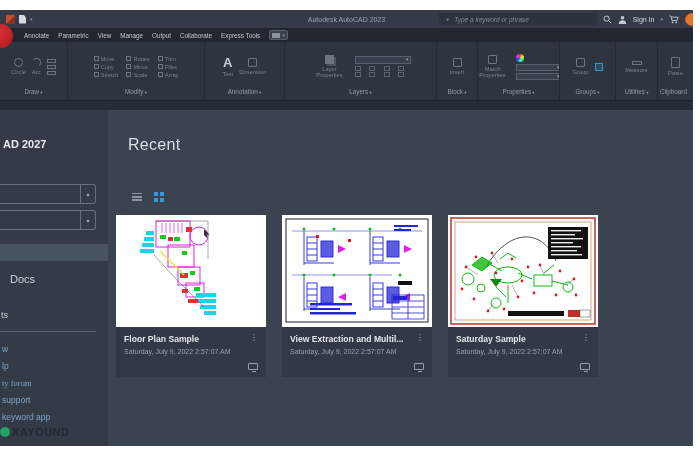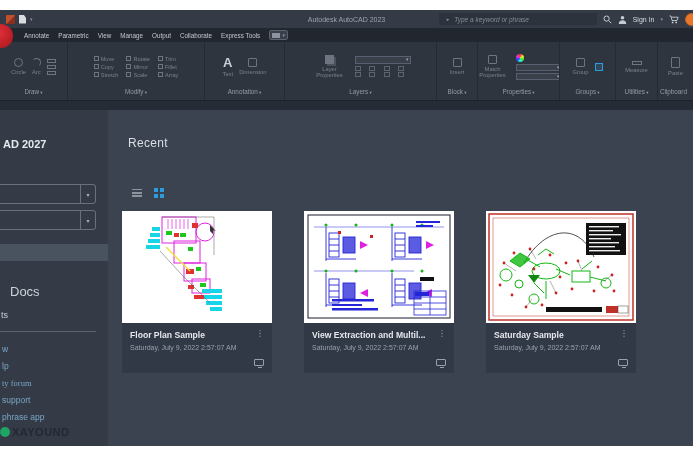--- a/index.html
+++ b/index.html
@@ -67,35 +67,35 @@
   
   .start { display:flex; height:336px; }
   .sidebar { width:108px; background:#343b47; position:relative; flex:none; overflow:hidden; }
   .content { flex:1; background:#3b4351; position:relative; overflow:hidden; }
 
   .side-title { position:absolute; left:3px; top:28px; font-size:11px; font-weight:bold; color:#e6e9ec; white-space:nowrap; }
   .side-btn { position:absolute; left:-10px; width:106px; height:20px; border:1px solid rgba(150,158,170,.55); border-radius:3px; display:flex; }
   .side-btn .chev { margin-left:auto; width:15px; border-left:1px solid rgba(150,158,170,.55); display:flex; align-items:center; justify-content:center; color:#aab2bc; font-size:6px; }
   .side-btn.b1 { top:74px; } .side-btn.b2 { top:100px; }
   .side-hl { position:absolute; left:0; top:134px; width:108px; height:17px; background:#49525f; }
-  .side-docs { position:absolute; left:10px; top:174px; font-size:13px; color:#ccd2d8; white-space:nowrap; }
+  .side-docs { position:absolute; left:10px; top:163px; font-size:11px; color:#ccd2d8; white-space:nowrap; }
   .side-ts { position:absolute; left:1px; top:200px; font-size:9px; color:#ccd2d8; white-space:nowrap; }
   .side-div { position:absolute; left:0; top:221px; width:96px; height:1px; background:#5a6270; }
   .side-link { position:absolute; left:2px; font-size:8.5px; color:#79a5c6; white-space:nowrap; }
   .lk0{top:234px;} .lk1{top:251px;} .lk2{top:268px;font-family:Liberation Serif, serif;} .lk3{top:285px;} .lk4{top:302px;}
   .watermark { position:absolute; left:0; top:316px; display:flex; align-items:center; gap:2px; }
   .wm-dot { width:10px; height:10px; border-radius:50%; background:#1fa463; flex:none; }
   .wm-text { font-size:11px; font-weight:bold; letter-spacing:.5px; color:#20262e; opacity:.85; white-space:nowrap; }
 
-  .recent-h { margin:26px 0 0 20px; font-size:12px; color:#dbdfe3; letter-spacing:.3px; }
+  .recent-h { margin:26px 0 0 20px; font-size:16px; color:#dbdfe3; letter-spacing:.3px; }
   .toggles { margin:38px 0 13px 24px; display:flex; gap:12px; align-items:center; }
   .list-ic { width:10px; height:8px; background:repeating-linear-gradient(to bottom,#8d959f 0 1.5px, transparent 1.5px 3.2px); }
   .grid-ic { width:10px; height:10px; display:grid; grid-template-columns:1fr 1fr; gap:1.5px; }
   .grid-ic i { background:#2f9bdb; display:block; }
-  .cards { display:flex; gap:32px; margin-left:14px; }
+  .cards { display:flex; gap:16px; margin-left:8px; }
   .card { width:150px; background:#323946; flex:none; }
   .thumb { width:150px; height:112px; background:#ffffff; display:block; }
   .cinfo { position:relative; height:50px; padding:7px 8px 0 8px; }
   .ctitle-row { display:flex; justify-content:space-between; align-items:flex-start; }
   .ctitle { font-size:8.6px; font-weight:bold; color:#e4e7eb; white-space:nowrap; overflow:hidden; max-width:132px; }
   .kebab { color:#b6bcc4; font-size:8px; line-height:1; letter-spacing:0; }
   .cdate { font-size:7px; color:#98a0ab; margin-top:4px; white-space:nowrap; }
   .monitor { position:absolute; right:8px; bottom:7px; width:10px; height:7px; border:1px solid #98a0ab; border-radius:1px; }
   .monitor::after { content:""; position:absolute; left:2.5px; bottom:-3px; width:4px; height:1.5px; background:#98a0ab; }
 </style>
@@ -328,21 +328,21 @@
             <span class="chev">▾</span>
           </div>
         <div class="side-hl"></div>
         <div class="side-docs">Docs</div>
         <div class="side-ts">ts</div>
         <div class="side-div"></div>
         <div class="side-link lk0">w</div>
         <div class="side-link lk1">lp</div>
         <div class="side-link lk2">ty forum</div>
         <div class="side-link lk3">support</div>
-        <div class="side-link lk4">phrase app</div>
+        <div class="side-link lk4">keyword app</div>
         <div class="watermark">
           <span class="wm-dot"></span>
           <span class="wm-text">XAYOUND</span>
         </div>
       </div>
 
       <div class="content">
         <div class="recent-h">Recent</div>
         <div class="toggles">
           <span class="list-ic"></span>

